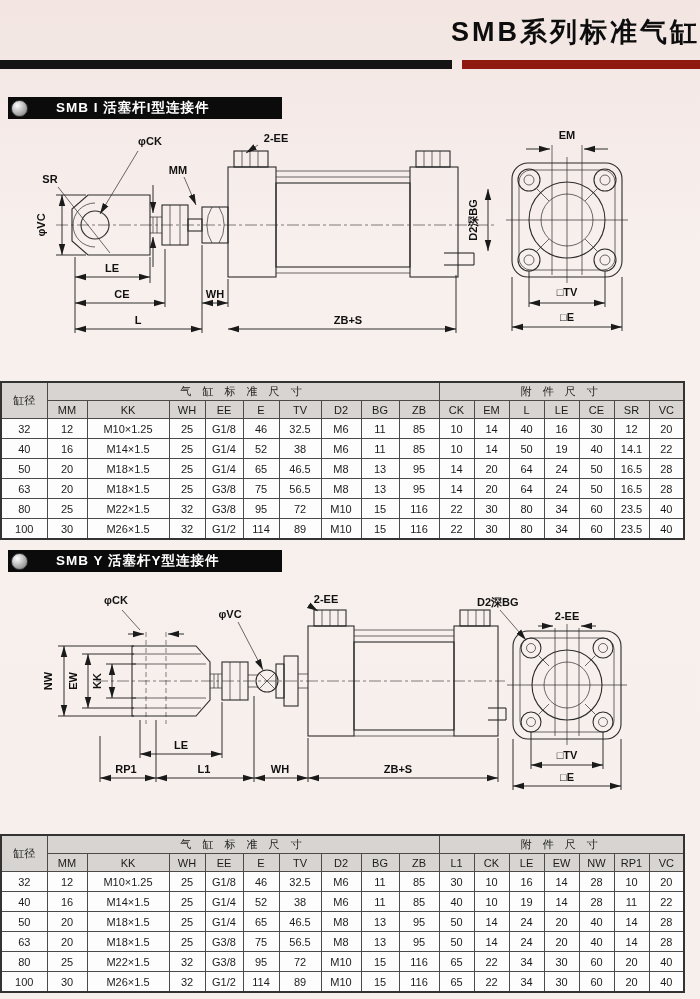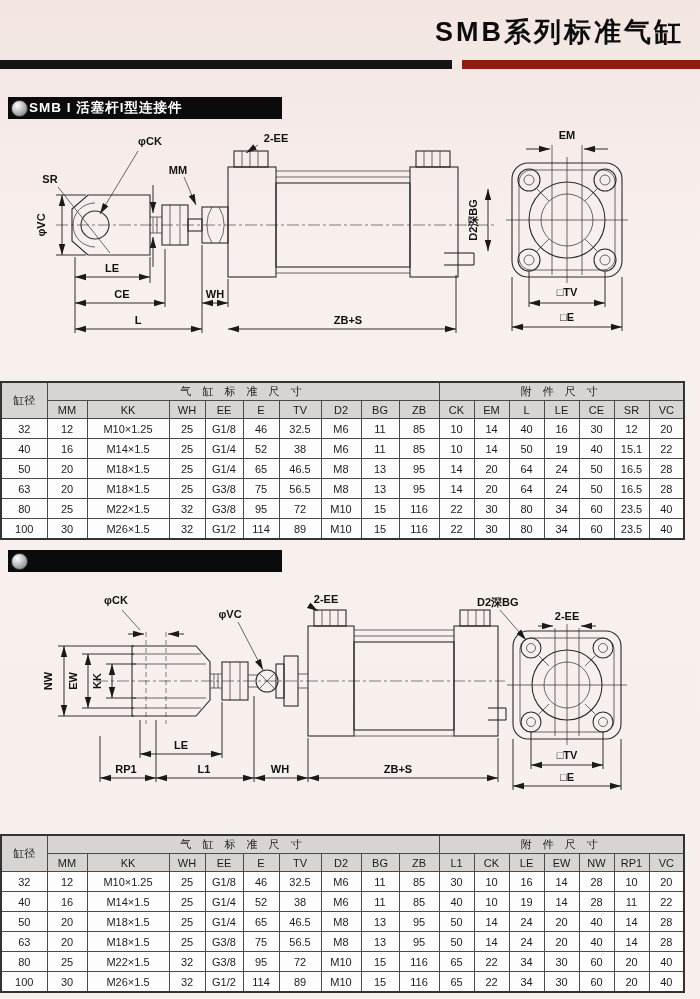--- a/index.html
+++ b/index.html
@@ -5,35 +5,35 @@
   html,body { margin:0; padding:0; }
   body {
     width:700px; height:999px; overflow:hidden;
     background:#f6ecea;
     font-family:"Liberation Sans", sans-serif;
   }
   .page { position:relative; width:700px; height:999px;
     background:linear-gradient(180deg,#f2e5e2 0%,#f8f0ed 25%,#f7efec 100%); }
 
   
-  .title { margin:0; padding:14px 16px 0 0; text-align:right;
+  .title { margin:0; padding:14px 0 0 0; text-align:right;
     font-size:27px; font-weight:bold; letter-spacing:3px; color:#0d0d0d; }
   .rule { display:flex; margin-top:10px; height:9px; }
   .rule-black { width:452px; background:#141414; }
   .rule-gap { width:10px; }
   .rule-red { flex:1; background:#8e1a10; }
 
   
   .sec-bar { display:flex; align-items:center; width:274px; height:22px;
     background:#0b0b0b; margin-left:8px; }
   .sec-dot { width:17px; height:17px; border-radius:50%; flex:0 0 auto;
     background:radial-gradient(circle at 35% 30%, #ffffff, #8f8f8f 78%);
     border:1px solid #3a3a3a; box-sizing:border-box; margin-left:3px; }
   .sec-title { color:#fff; font-size:13.5px; font-weight:bold;
-    margin-left:1px; letter-spacing:1px; white-space:nowrap; }
+    margin-left:28px; letter-spacing:1px; white-space:nowrap; }
 
   .sec1 { margin-top:28px; }
   .sec2 { margin-top:10px; }
 
   
   svg.draw { display:block; }
   svg.d1 { margin-top:6px; }
   svg.d2 { margin-top:4px; }
   .ln { fill:none; stroke:#2b2b2b; stroke-width:1.1; }
   .tn { fill:none; stroke:#2b2b2b; stroke-width:0.7; }
@@ -276,21 +276,21 @@
             <td>52</td>
             <td>38</td>
             <td>M6</td>
             <td>11</td>
             <td>85</td>
             <td>10</td>
             <td>14</td>
             <td>50</td>
             <td>19</td>
             <td>40</td>
-            <td>15.1</td>
+            <td>14.1</td>
             <td>22</td>
           </tr>
           <tr>
             <td>50</td>
             <td>20</td>
             <td>M18×1.5</td>
             <td>25</td>
             <td>G1/4</td>
             <td>65</td>
             <td>46.5</td>
@@ -362,20 +362,21 @@
             <td>23.5</td>
             <td>40</td>
           </tr>
         </tbody>
     </table>
   </section>
 
   <section class="sec2">
     <div class="sec-bar">
       <span class="sec-dot"></span>
+      <span class="sec-title">SMB Y 活塞杆Y型连接件</span>
     </div>
 
     <svg class="draw d2" width="700" height="240" viewBox="0 0 700 240">
       <defs>
         <marker id="m2" markerWidth="12" markerHeight="8" refX="11" refY="4" orient="auto-start-reverse" markerUnits="userSpaceOnUse">
           <path d="M0,0.8 L11,4 L0,7.2 Z" fill="#1a1a1a"></path>
         </marker>
       </defs>
 
       <line class="cl" x1="96" y1="105" x2="505" y2="105"></line>

